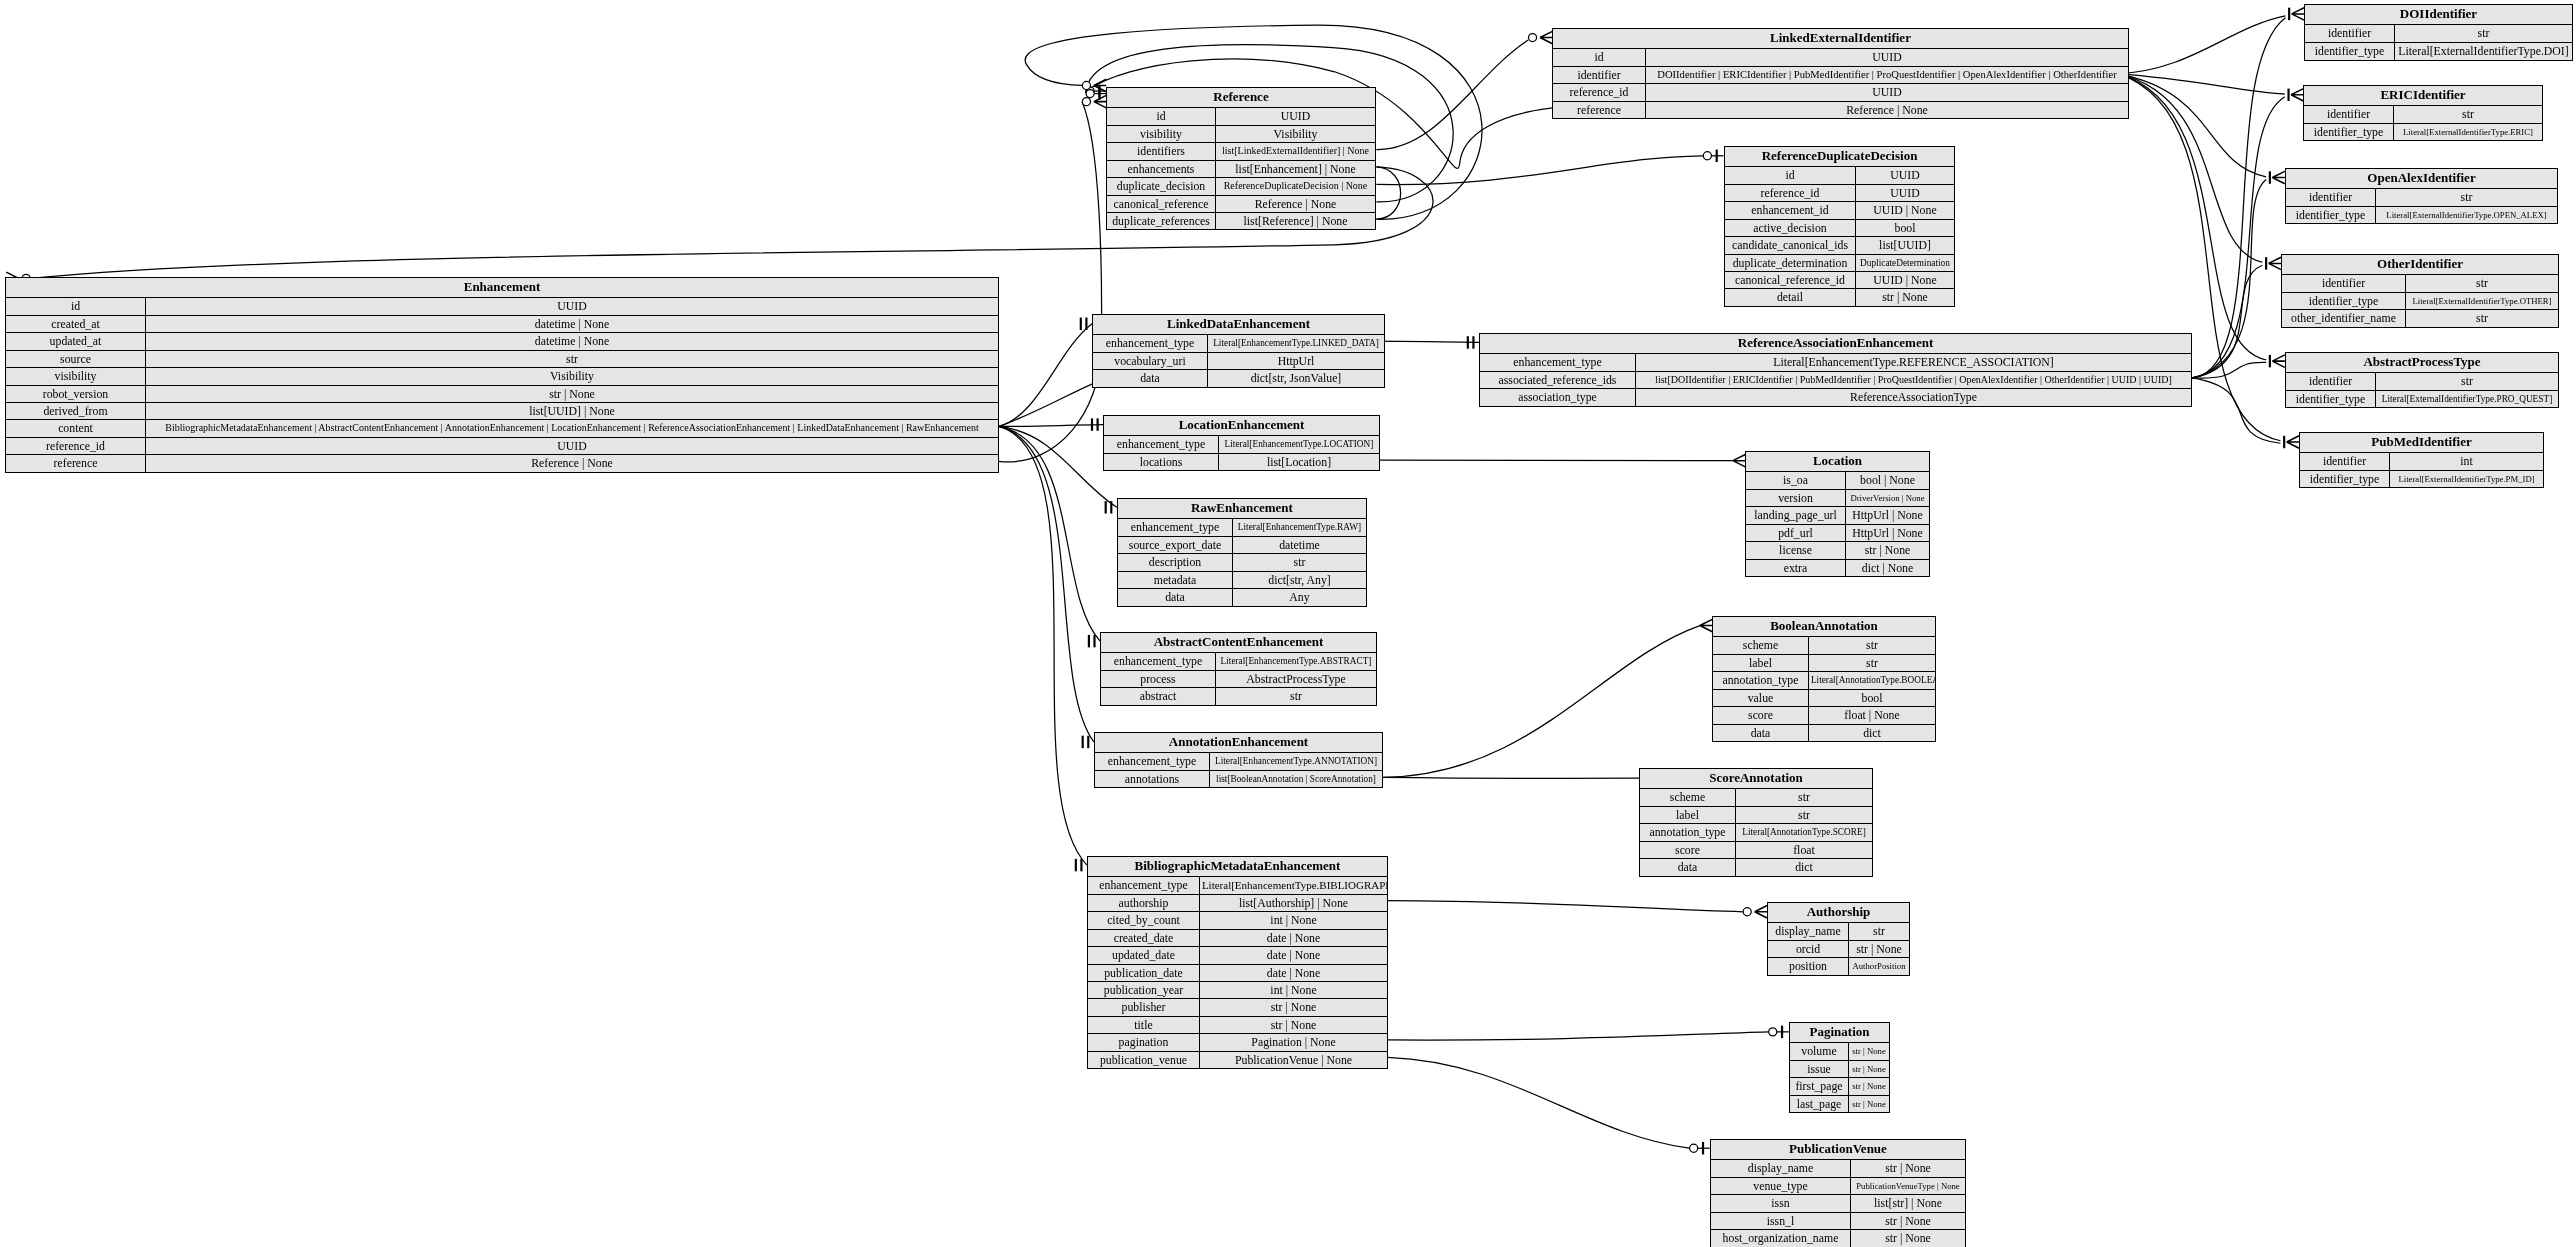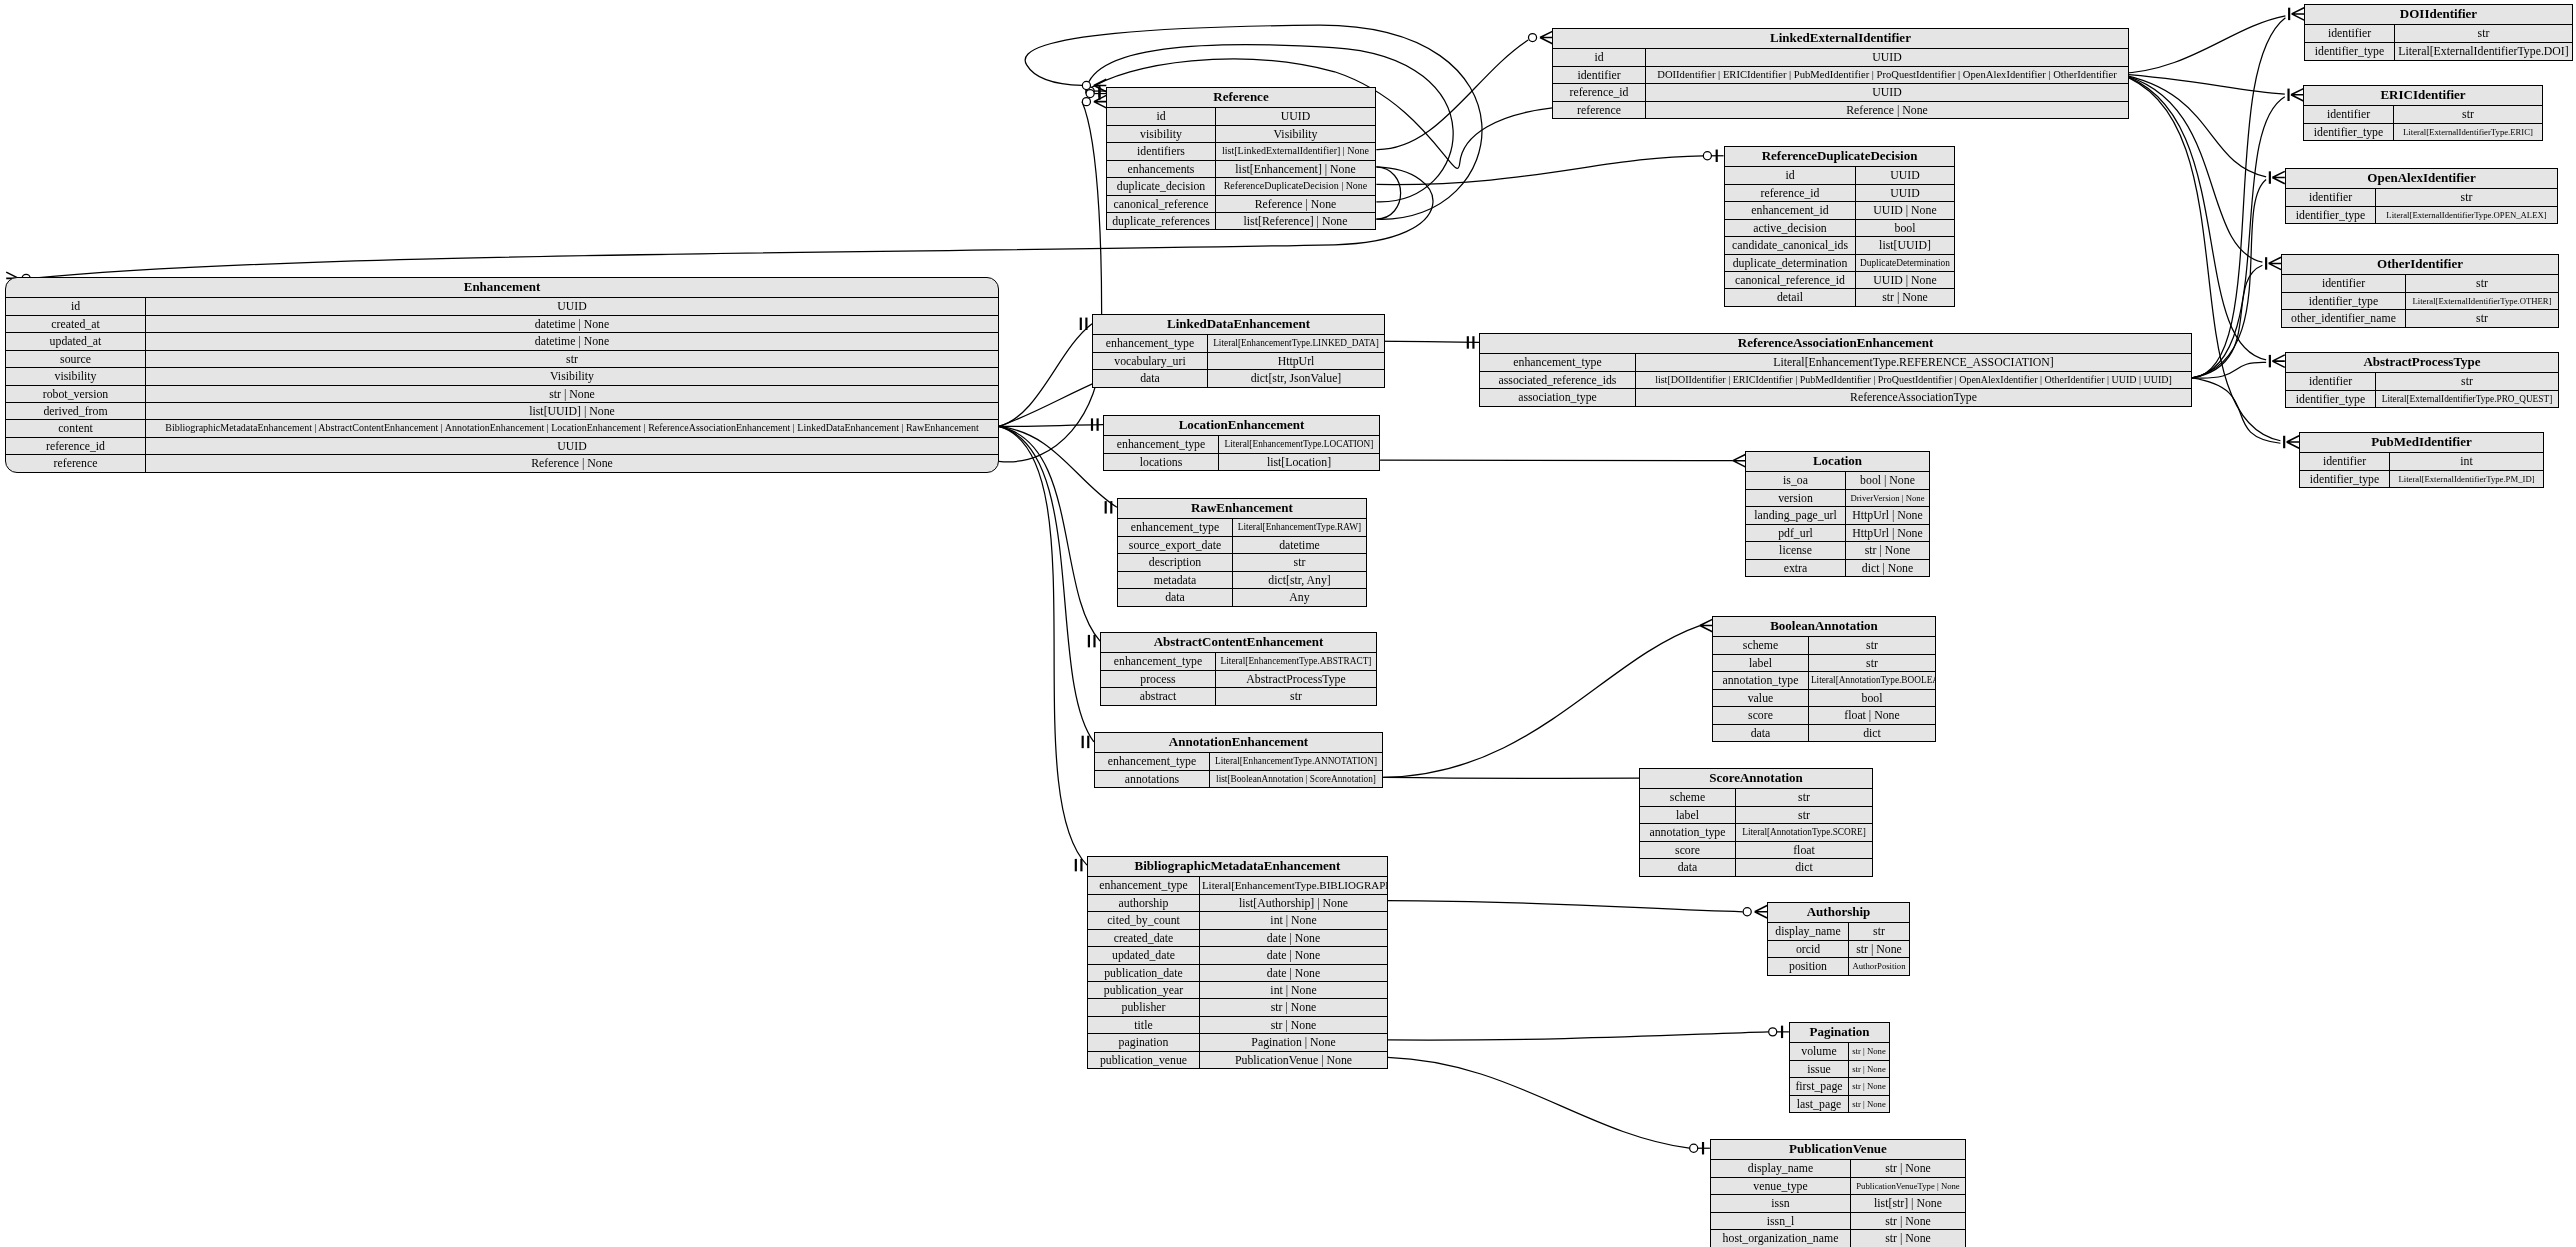--- a/index.html
+++ b/index.html
@@ -257,21 +257,21 @@
       </div>
       <div class="frow">
         <div class="fname">canonical_reference_id</div>
         <div class="ftype">UUID | None</div>
       </div>
       <div class="frow">
         <div class="fname">detail</div>
         <div class="ftype">str | None</div>
       </div>
     </div>
-    <div class="entity" style="left: 5px; top: 277px; width: 994px; border-radius: 12px; --lw: 140px;">
+    <div class="entity" style="left: 5px; top: 277px; width: 994px; --lw: 140px;">
       <div class="etitle">Enhancement</div>
       <div class="frow">
         <div class="fname">id</div>
         <div class="ftype">UUID</div>
       </div>
       <div class="frow">
         <div class="fname">created_at</div>
         <div class="ftype">datetime | None</div>
       </div>
       <div class="frow">

